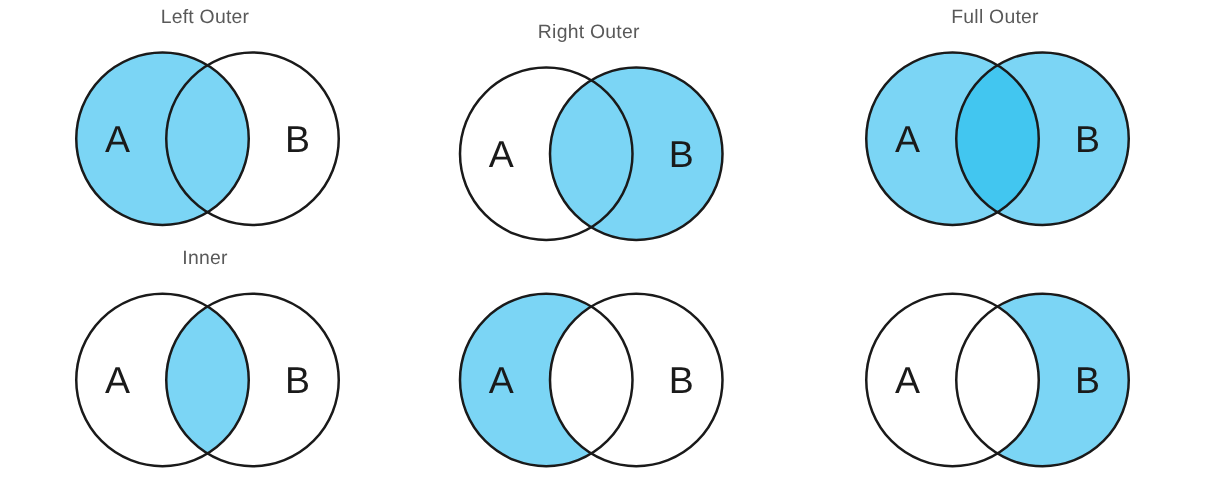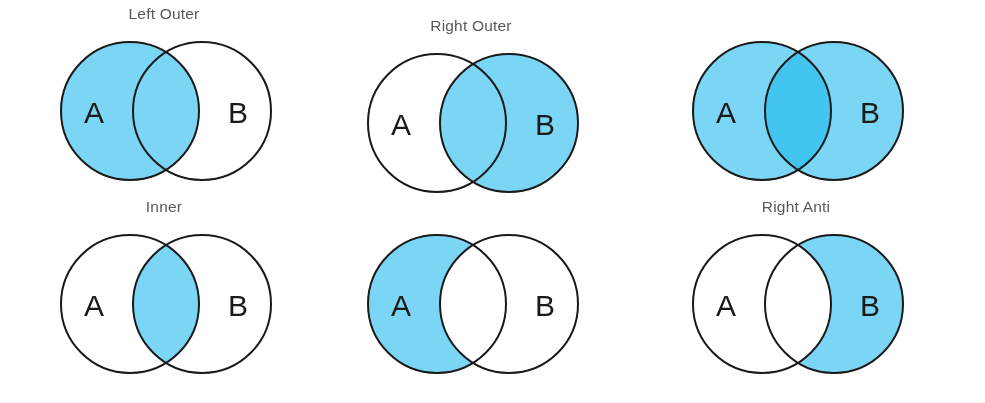--- a/index.html
+++ b/index.html
@@ -115,20 +115,21 @@
         <g clip-path="url(#clipA-right-outer)">
           <circle cx="202" cy="85" r="69" fill="#7BD5F5"></circle>
         </g>
         <circle cx="130" cy="85" r="69" class="outline"></circle>
         <circle cx="202" cy="85" r="69" class="outline"></circle>
         <text x="94" y="86">A</text>
         <text x="238" y="86">B</text>
       </svg>
     </div>
     <div class="panel" style="left: 632px; top: 0px;">
+      <div class="panel-title">Full Outer</div>
       <svg class="venn" viewBox="0 0 328 170" width="328" height="170">
         <defs>
           <clipPath id="clipA-full-outer">
             <circle cx="130" cy="85" r="69"></circle>
           </clipPath>
           <clipPath id="clipB-full-outer">
             <circle cx="202" cy="85" r="69"></circle>
           </clipPath>
           <mask id="notB-full-outer">
             <rect x="0" y="0" width="328" height="170" fill="#fff"></rect>
@@ -203,21 +204,20 @@
         <g clip-path="url(#clipA-left-anti)">
           <circle cx="202" cy="85" r="69" fill="#ffffff"></circle>
         </g>
         <circle cx="130" cy="85" r="69" class="outline"></circle>
         <circle cx="202" cy="85" r="69" class="outline"></circle>
         <text x="94" y="86">A</text>
         <text x="238" y="86">B</text>
       </svg>
     </div>
     <div class="panel" style="left: 632px; top: 193px;">
-      <div class="panel-title">Right Anti</div>
       <svg class="venn" viewBox="0 0 328 170" width="328" height="170">
         <defs>
           <clipPath id="clipA-right-anti">
             <circle cx="130" cy="85" r="69"></circle>
           </clipPath>
           <clipPath id="clipB-right-anti">
             <circle cx="202" cy="85" r="69"></circle>
           </clipPath>
           <mask id="notB-right-anti">
             <rect x="0" y="0" width="328" height="170" fill="#fff"></rect>

